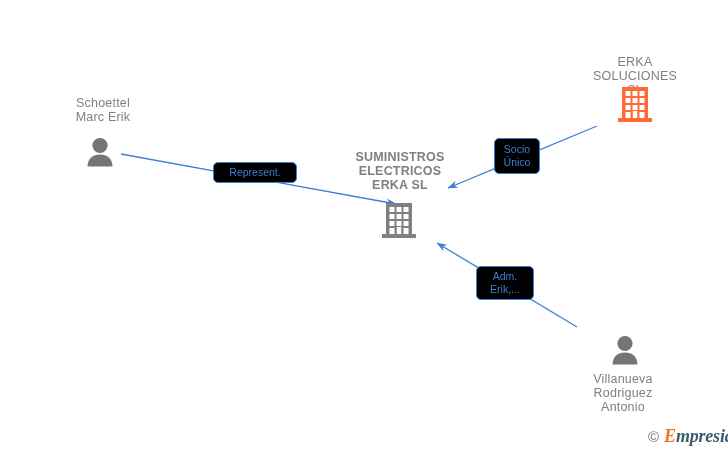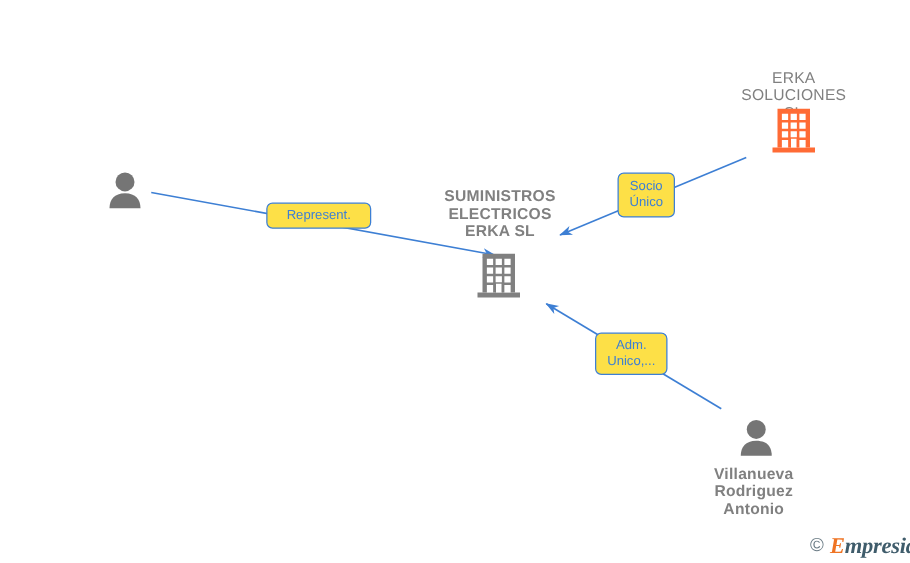--- a/index.html
+++ b/index.html
@@ -38,21 +38,21 @@
     font-family: "Liberation Sans", sans-serif;
   }
   .icon-wrap {
     position: absolute;
     line-height: 0;
   }
   .edge-label {
     position: absolute;
     border: 1.3px solid #3d7fd4;
     border-radius: 5px;
-    background: #fde047;
+    background: #000000;
     color: #3d7fd4;
     font-size: 10.5px;
     line-height: 13px;
     text-align: center;
     font-family: "Liberation Sans", sans-serif;
     white-space: pre-line;
     box-sizing: border-box;
     display: flex;
     align-items: center;
     justify-content: center;
@@ -149,46 +149,48 @@
           <rect x="15.5" y="28" width="5" height="6"></rect>
           <rect x="22.5" y="28" width="5" height="6"></rect>
         </g>
         <rect x="15" y="26" width="6" height="8" fill="#808080"></rect>
         <rect x="15.8" y="27" width="4.4" height="7" fill="#ffffff"></rect>
       </svg>
     </div>
   </div>
 
   <div class="node" style="left:48px; top:96px; width:116px; height:76px;">
+    <div class="node-label" style="left:0; top:0; width:110px;">Schoettel
+Marc Erik</div>
     <div class="icon-wrap" style="left:37px; top:40px;">
       <svg width="30" height="32" viewBox="0 0 30 32" xmlns="http://www.w3.org/2000/svg">
         <circle cx="15" cy="9.5" r="7.6" fill="#757575"></circle>
         <path d="M15 18.5 C 6.4 18.5 2.6 23.6 2.6 30.5 L 27.4 30.5 C 27.4 23.6 23.6 18.5 15 18.5 Z" fill="#757575"></path>
       </svg>
     </div>
   </div>
 
-  <div class="node" style="left:548px; top:334px; width:116px; height:88px;font-weight:bold;">
+  <div class="node" style="left:568px; top:334px; width:116px; height:88px;">
     <div class="icon-wrap" style="left:42px; top:0px;">
       <svg width="30" height="32" viewBox="0 0 30 32" xmlns="http://www.w3.org/2000/svg">
         <circle cx="15" cy="9.5" r="7.6" fill="#757575"></circle>
         <path d="M15 18.5 C 6.4 18.5 2.6 23.6 2.6 30.5 L 27.4 30.5 C 27.4 23.6 23.6 18.5 15 18.5 Z" fill="#757575"></path>
       </svg>
     </div>
     <div class="node-label" style="left:0; top:38px; width:110px;">Villanueva
 Rodriguez
 Antonio</div>
   </div>
 
   <div class="edge-label" style="left:213px; top:162px; width:84px; height:21px;">Represent.</div>
 
   <div class="edge-label" style="left:494px; top:138px; width:46px; height:36px;">Socio
 Único</div>
 
   <div class="edge-label" style="left:476px; top:266px; width:58px; height:34px;">Adm.
-Unico,...</div>
+Erik,...</div>
 
   <div id="watermark" style="left:648px; top:426px;">
     <span class="copy">©</span>
     <span class="brand"><span class="cap">E</span><span class="rest">mpresia</span></span>
   </div>
 
 </div>
 
 </body></html>

